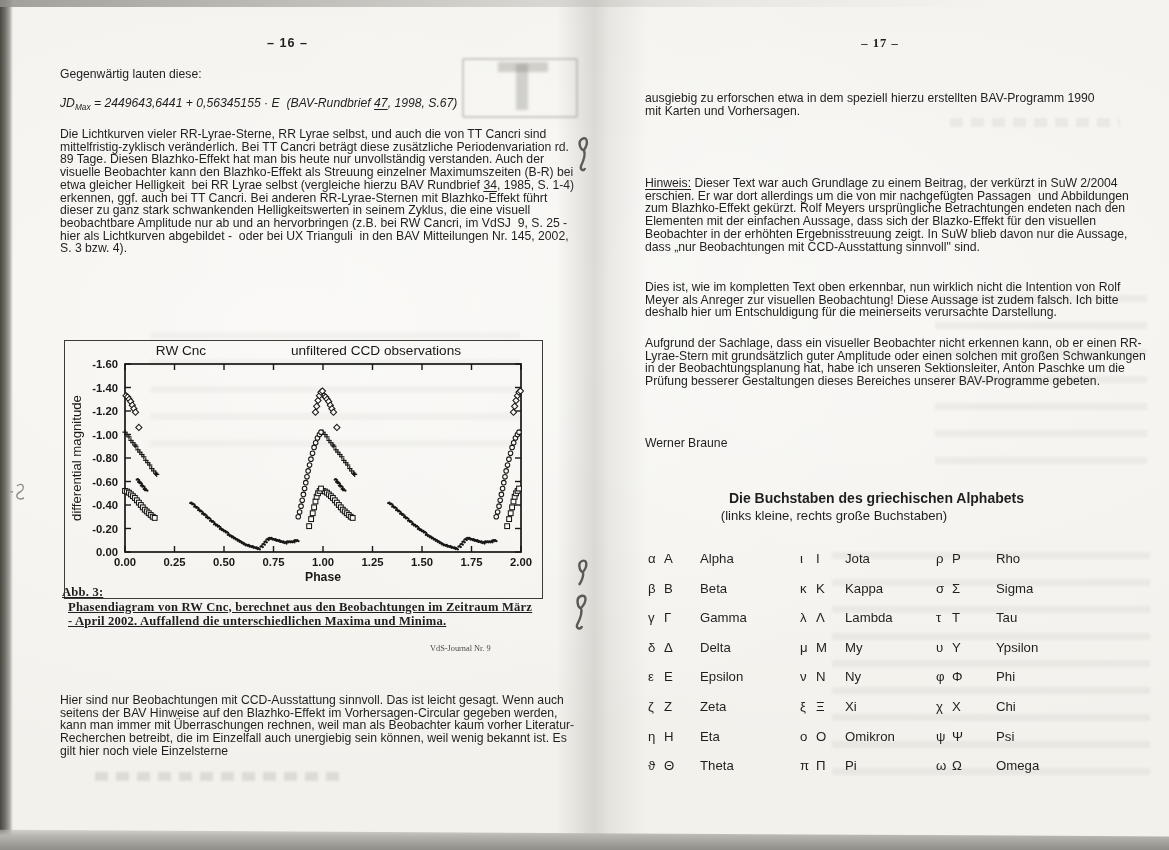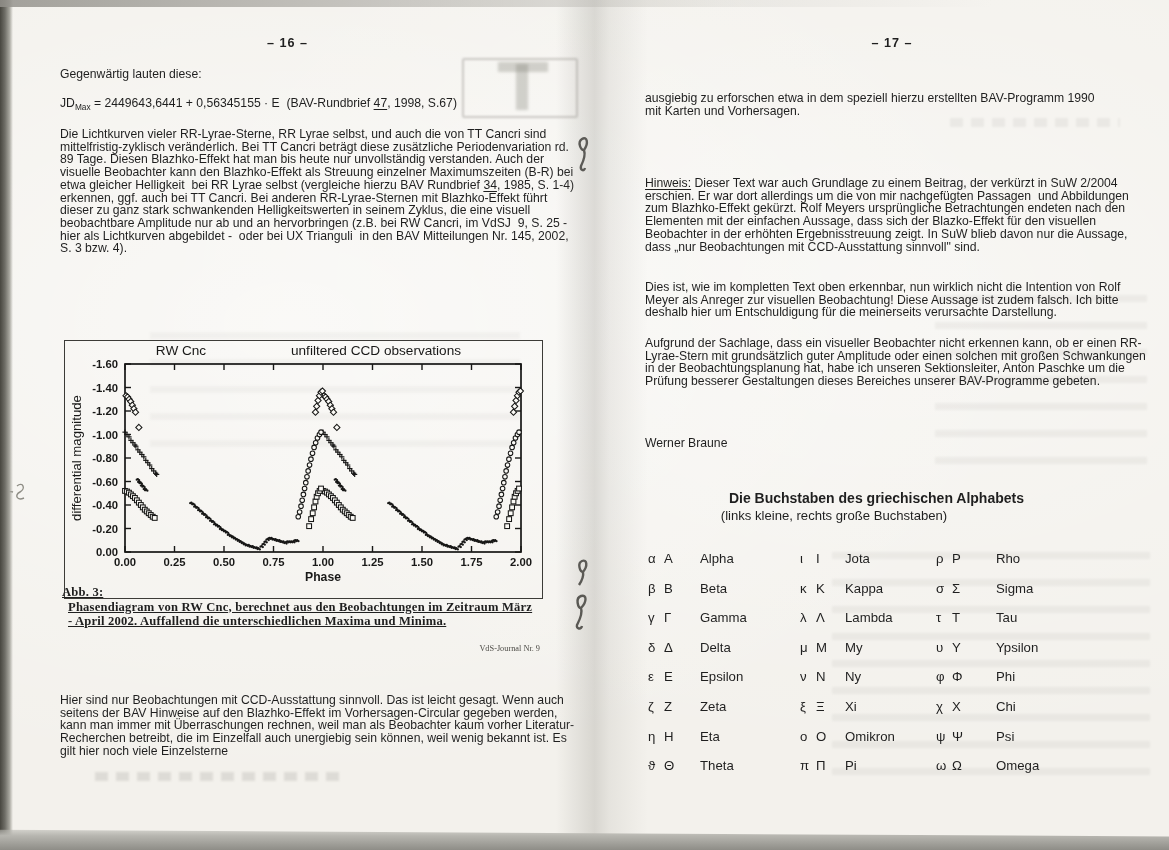--- a/index.html
+++ b/index.html
@@ -38,21 +38,21 @@
   .u{text-decoration:underline;text-underline-offset:2px;}
   sub{font-size:8.3px;}
   
   .figure{border:1.2px solid #3c3b37;background:transparent;}
   svg text{fill:#191918;}
   .c-tick{font:700 11.3px "Liberation Sans",sans-serif;}
   .c-title{font:400 13.6px "Liberation Sans",sans-serif;}
   .c-axis{font:400 13.2px "Liberation Sans",sans-serif;}
   .c-xlabel{font:700 12.2px "Liberation Sans",sans-serif;}
   .caption{font-family:"Liberation Serif",serif;font-weight:700;font-size:12.6px;line-height:14.6px;letter-spacing:.2px;text-decoration:underline;}
-  .journal-note{font-family:"Liberation Serif",serif;font-size:8.3px;color:#4c4b46;text-align:right;}
+  .journal-note{font-family:"Liberation Serif",serif;font-size:8.3px;color:#4c4b46;}
   
   .g-title{font-size:14px;font-weight:700;text-align:right;}
   .g-sub{font-size:13.1px;text-align:center;}
   .g-row{display:grid;grid-template-columns:16px 36px 100px 16px 29px 91px 16px 44px auto;
     height:29.6px;font-size:13.2px;align-items:start;padding-left:4px;}
 </style>
 </head>
 <body>
 
 <div class="abs" id="scan-root" style="left:0;top:0;width:1169px;height:850px;padding-left:16px;">
@@ -62,21 +62,21 @@
   <div class="abs bleed-bar" style="left:516px;top:64px;width:12px;height:46px;"></div>
   <div class="abs bleed" style="left:150px;top:332px;width:370px;height:125px;opacity:.35;"></div>
   <div class="abs bleed-line" style="left:95px;top:772px;width:250px;height:9px;"></div>
   <div class="abs bleed" style="left:935px;top:295px;width:212px;height:172px;"></div>
   <div class="abs bleed" style="left:832px;top:552px;width:318px;height:232px;"></div>
   <div class="abs bleed-line" style="left:950px;top:118px;width:170px;height:9px;opacity:.3;"></div>
 
   <div class="abs" style="left:0;top:0;width:584px;height:850px;">
     <div class="abs pnum" style="left:60px;top:36px;width:455px;">–  16  –</div>
     <div class="abs para" style="left:60px;top:68px;width:516px;">Gegenwärtig lauten diese:</div>
-    <div class="abs para" style="left:60px;top:97px;width:516px;"><span>JD</span><sub>Max</sub><span> = 2449643,6441 + 0,56345155 · E  (BAV-Rundbrief </span><span class="u">47</span><span>, 1998, S.67)</span></div>
+    <div class="abs para" style="left:60px;top:97px;width:516px;font-style:italic;"><span>JD</span><sub>Max</sub><span> = 2449643,6441 + 0,56345155 · E  (BAV-Rundbrief </span><span class="u">47</span><span>, 1998, S.67)</span></div>
     <div class="abs para" style="left:60px;top:128px;width:516px;"><span>Die Lichtkurven vieler RR-Lyrae-Sterne, RR Lyrae selbst, und auch die von TT Cancri sind mittelfristig-zyklisch veränderlich. Bei TT Cancri beträgt diese zusätzliche Periodenvariation rd. 89 Tage. Diesen Blazhko-Effekt hat man bis heute nur unvollständig verstanden. Auch der visuelle Beobachter kann den Blazhko-Effekt als Streuung einzelner Maximumszeiten (B-R) bei etwa gleicher Helligkeit  bei RR Lyrae selbst (vergleiche hierzu BAV Rundbrief </span><span class="u">34</span><span>, 1985, S. 1-4) erkennen, ggf. auch bei TT Cancri. Bei anderen RR-Lyrae-Sternen mit Blazhko-Effekt führt dieser zu ganz stark schwankenden Helligkeitswerten in seinem Zyklus, die eine visuell beobachtbare Amplitude nur ab und an hervorbringen (z.B. bei RW Cancri, im VdSJ  9, S. 25 - hier als Lichtkurven abgebildet -  oder bei UX Trianguli  in den BAV Mitteilungen Nr. 145, 2002, S. 3 bzw. 4).</span></div>
 
     <div class="abs figure" style="left:64px;top:340px;width:477px;height:257px;">
       <svg id="chart-svg" width="475" height="255" viewBox="0 0 475 255">
           <text x="116" y="14" text-anchor="middle" class="c-title">RW Cnc</text>
           <text x="311" y="14" text-anchor="middle" class="c-title">unfiltered CCD observations</text>
           <text x="16" y="117" text-anchor="middle" class="c-axis" transform="rotate(-90 16 117)">differential magnitude</text>
           <text x="258" y="240" text-anchor="middle" class="c-xlabel">Phase</text>
           <rect x="60" y="23" width="396" height="188" fill="none" stroke="#171716" stroke-width="1.7"></rect>
           <line x1="60" y1="211" x2="60" y2="205" stroke="#171716" stroke-width="1.4"></line>
@@ -691,21 +691,21 @@
       <div style="padding-left:6px;">
           <div>Phasendiagram von RW Cnc, berechnet aus den Beobachtungen im Zeitraum März</div>
           <div>- April 2002. Auffallend die unterschiedlichen Maxima und Minima.</div>
         </div>
     </div>
     <div class="abs journal-note" style="left:430px;top:644px;width:110px;">VdS-Journal Nr. 9</div>
     <div class="abs para" style="left:60px;top:694px;width:516px;">Hier sind nur Beobachtungen mit CCD-Ausstattung sinnvoll. Das ist leicht gesagt. Wenn auch seitens der BAV Hinweise auf den Blazhko-Effekt im Vorhersagen-Circular gegeben werden, kann man immer mit Überraschungen rechnen, weil man als Beobachter kaum vorher Literatur-Recherchen betreibt, die im Einzelfall auch unergiebig sein können, weil wenig bekannt ist. Es gilt hier noch viele Einzelsterne</div>
   </div>
 
   <div class="abs" style="left:584px;top:0;width:585px;height:850px;">
-    <div class="abs pnum" style="left:72px;top:36px;width:472px;">–  17  –</div>
+    <div class="abs pnum" style="left:60px;top:36px;width:472px;font-family:Liberation Serif, serif;">–  17  –</div>
     <div class="abs para" style="left:61px;top:92px;width:506px;"><div>ausgiebig zu erforschen etwa in dem speziell hierzu erstellten BAV-Programm 1990</div><div>mit Karten und Vorhersagen.</div></div>
     <div class="abs para" style="left:61px;top:177px;width:506px;"><span class="u">Hinweis:</span><span> Dieser Text war auch Grundlage zu einem Beitrag, der verkürzt in SuW 2/2004 erschien. Er war dort allerdings um die von mir nachgefügten Passagen  und Abbildungen zum Blazhko-Effekt gekürzt. Rolf Meyers ursprüngliche Betrachtungen endeten nach den Elementen mit der einfachen Aussage, dass sich der Blazko-Effekt für den visuellen Beobachter in der erhöhten Ergebnisstreuung zeigt. In SuW blieb davon nur die Aussage, dass „nur Beobachtungen mit CCD-Ausstattung sinnvoll" sind.</span></div>
     <div class="abs para" style="left:61px;top:281px;width:506px;">Dies ist, wie im kompletten Text oben erkennbar, nun wirklich nicht die Intention von Rolf Meyer als Anreger zur visuellen Beobachtung! Diese Aussage ist zudem falsch. Ich bitte deshalb hier um Entschuldigung für die meinerseits verursachte Darstellung.</div>
     <div class="abs para" style="left:61px;top:337px;width:506px;">Aufgrund der Sachlage, dass ein visueller Beobachter nicht erkennen kann, ob er einen RR-Lyrae-Stern mit grundsätzlich guter Amplitude oder einen solchen mit großen Schwankungen in der Beobachtungsplanung hat, habe ich unseren Sektionsleiter, Anton Paschke um die Prüfung besserer Gestaltungen dieses Bereiches unserer BAV-Programme gebeten.</div>
     <div class="abs para" style="left:61px;top:437px;width:506px;">Werner Braune</div>
 
     <div class="abs" style="left:60px;top:490px;width:506px;">
       <div class="g-title" style="width:380px;">Die Buchstaben des griechischen Alphabets</div>
       <div class="g-sub" style="width:380px;margin-top:2px;">(links kleine, rechts große Buchstaben)</div>
       <div style="margin-top:28px;">

